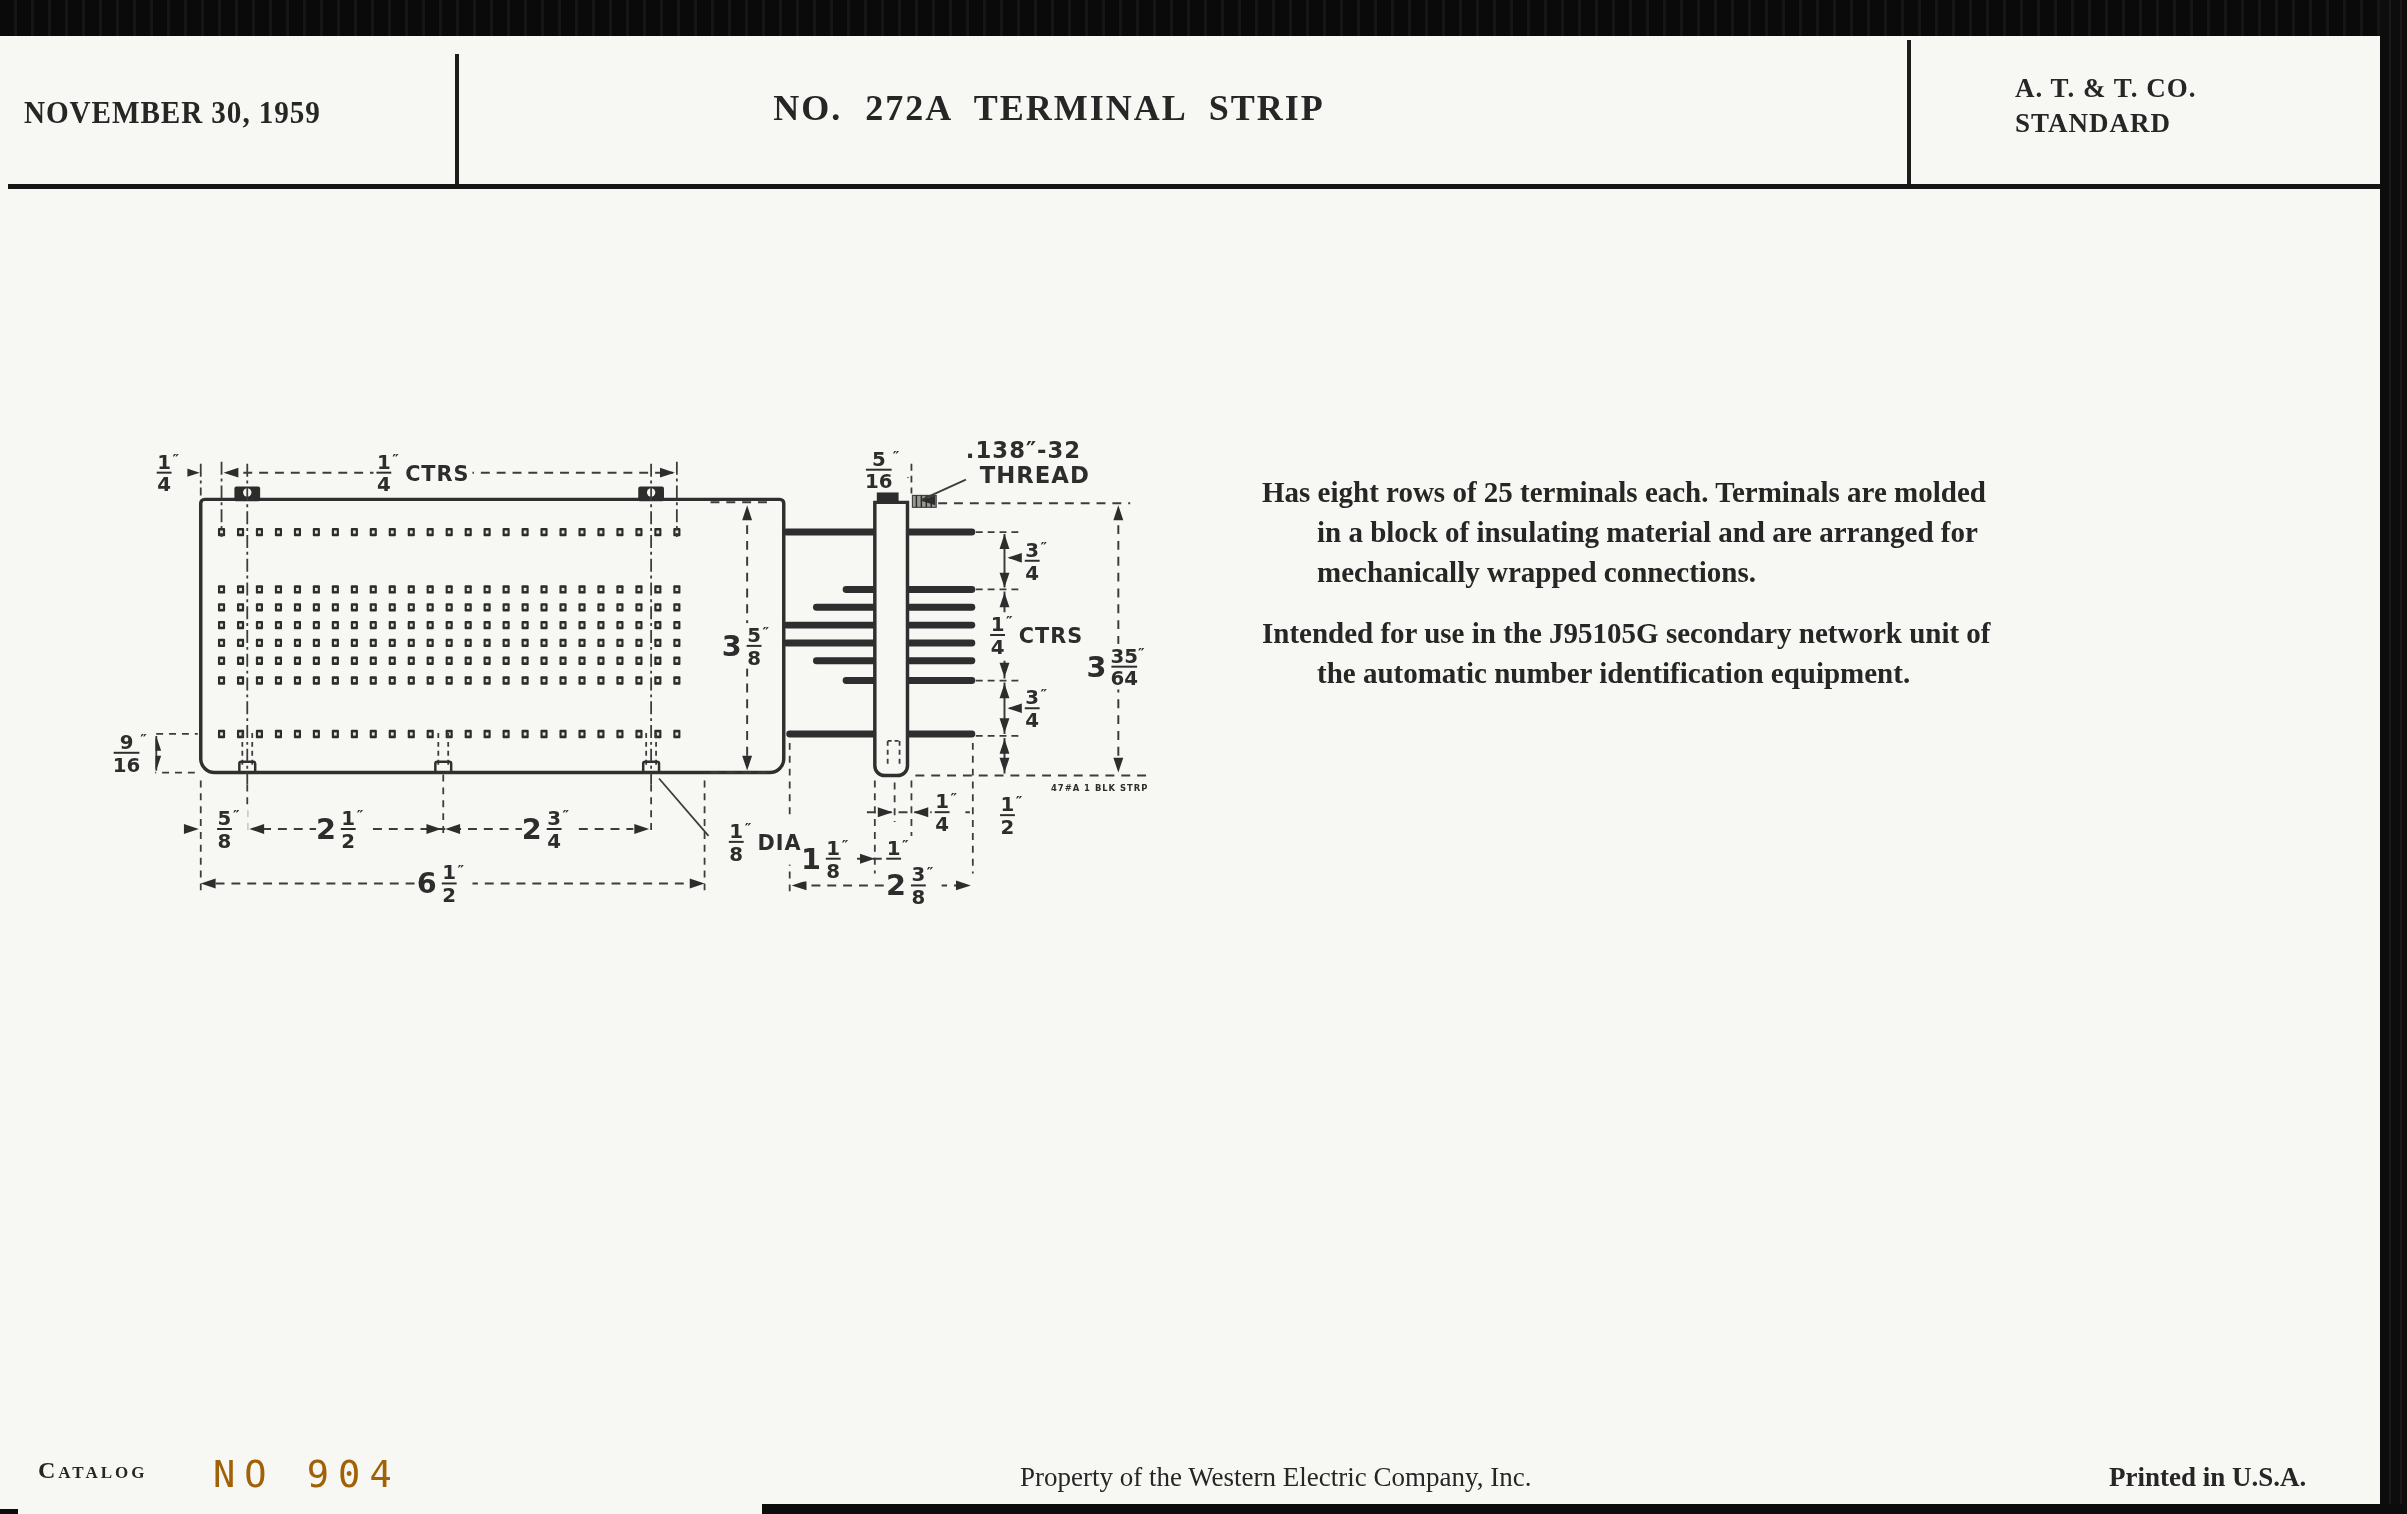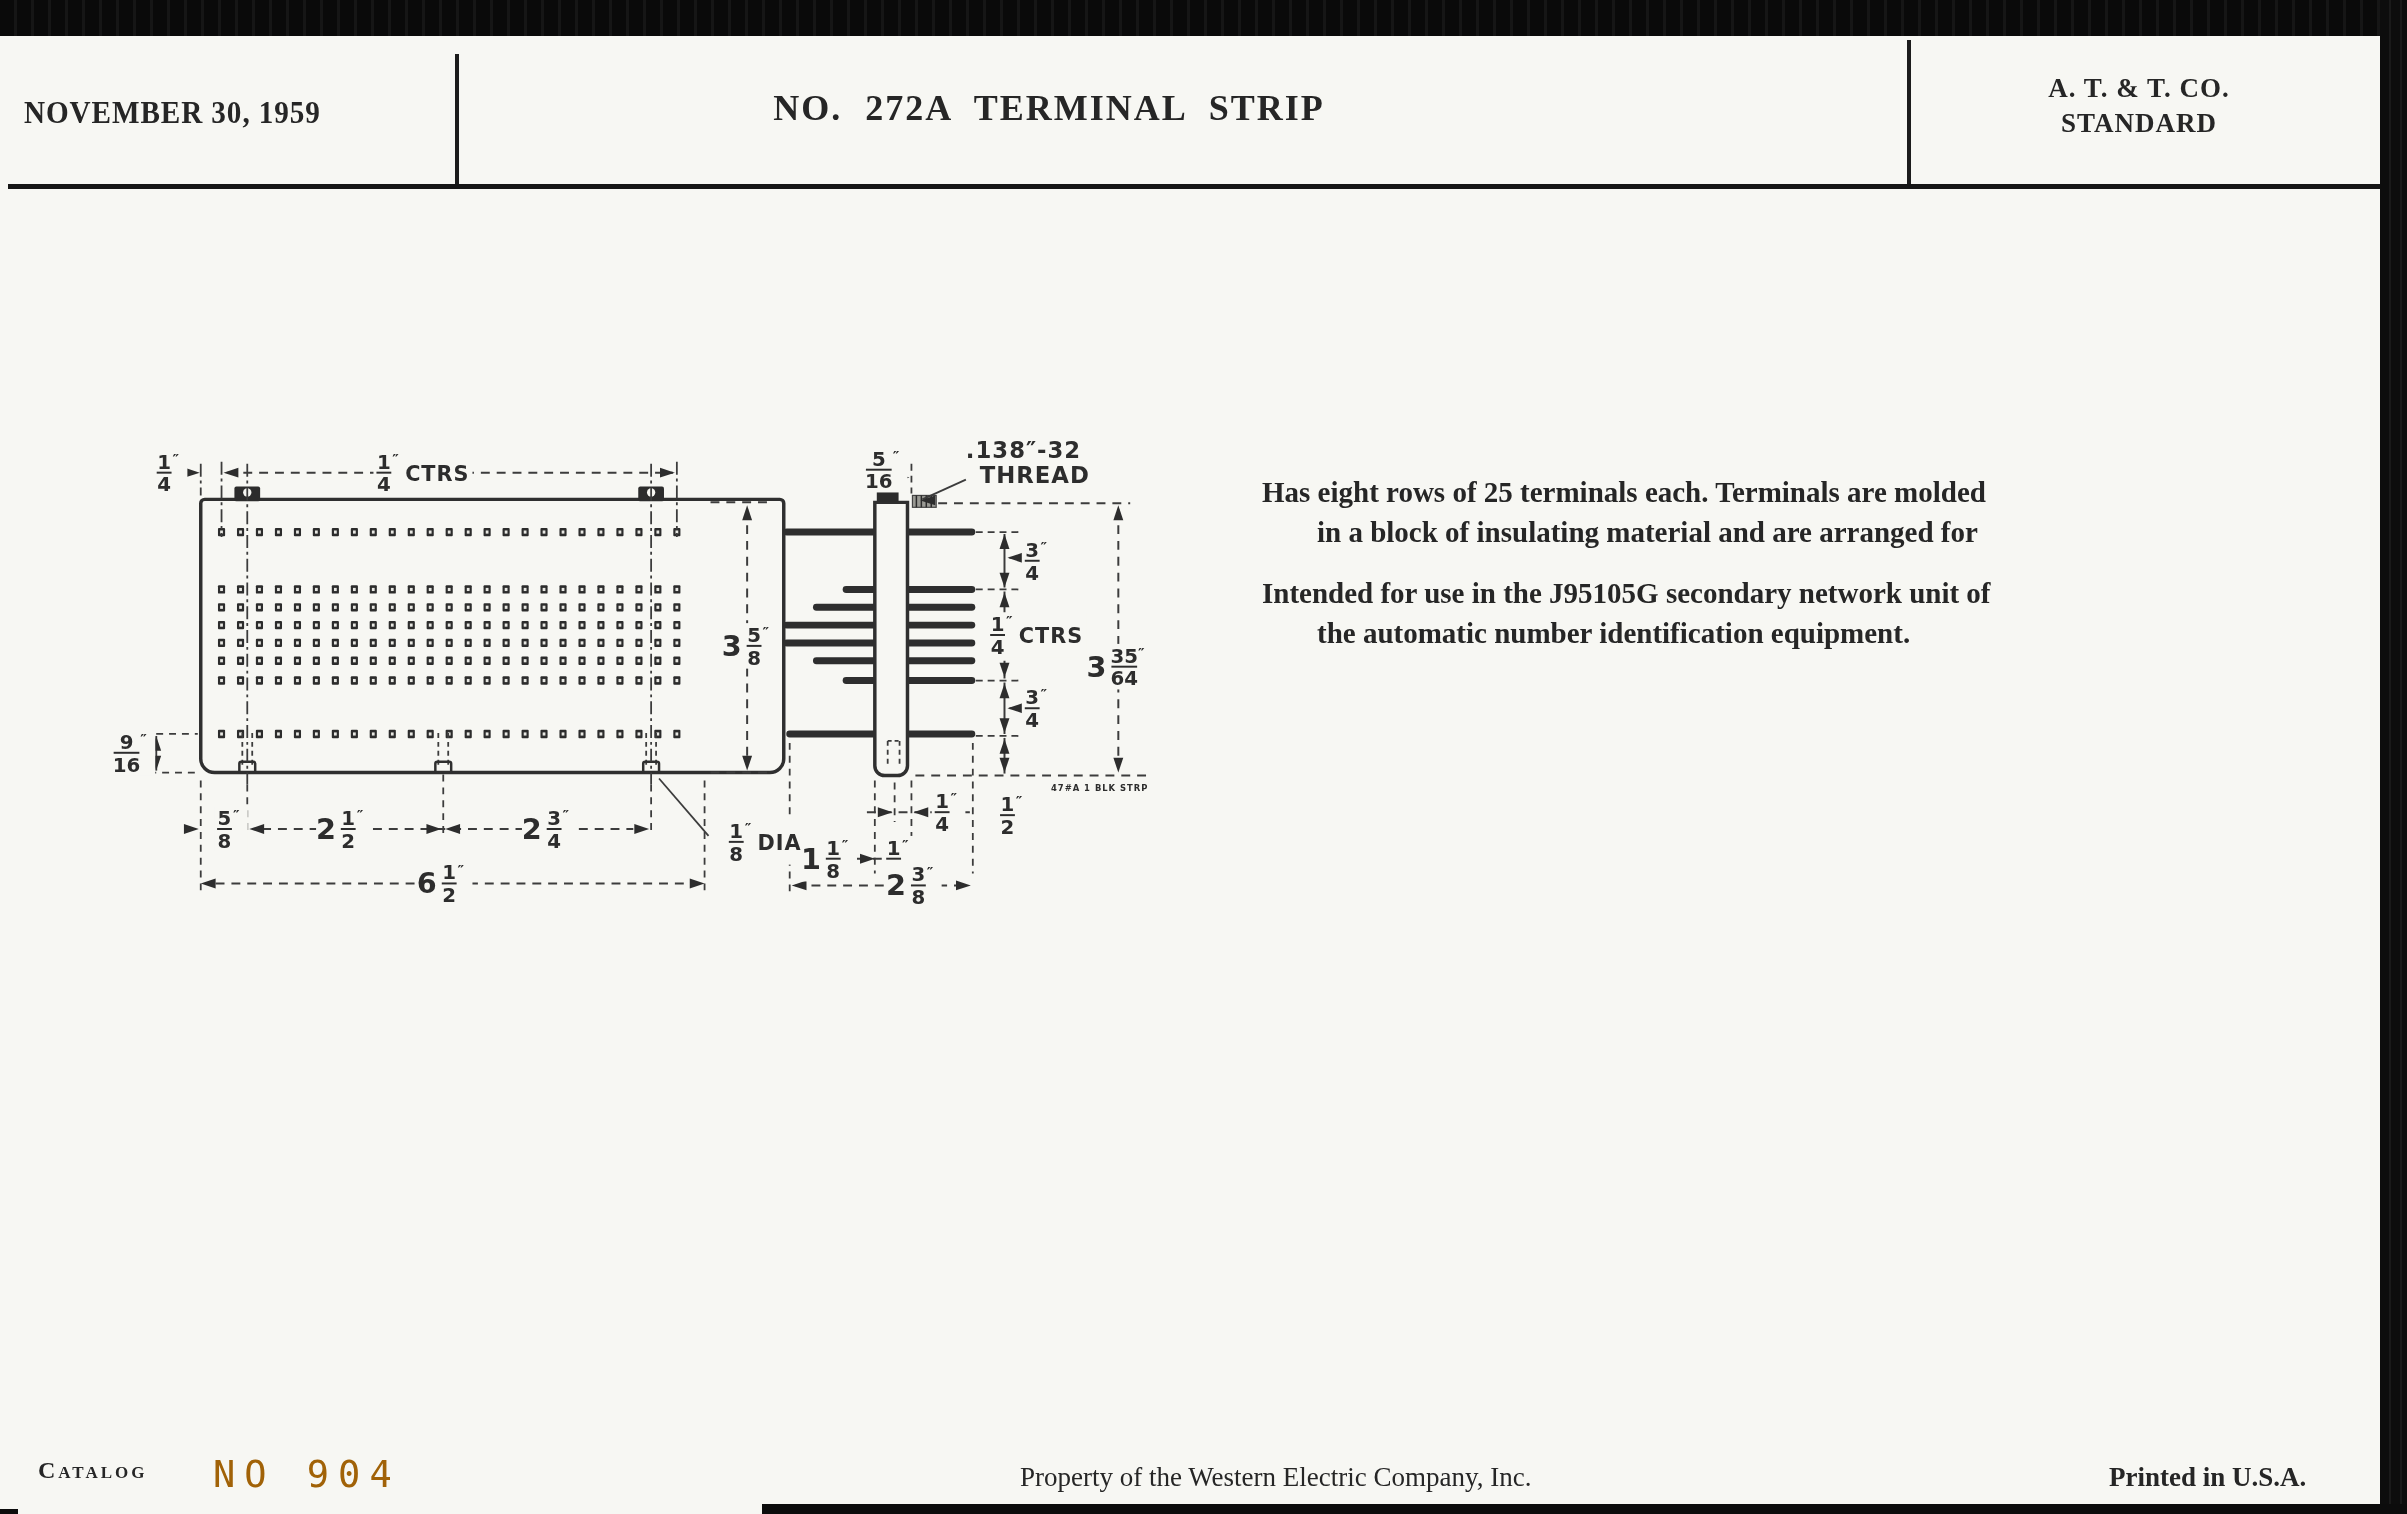--- a/index.html
+++ b/index.html
@@ -13,21 +13,21 @@
   #bottom-strip{left:762px;top:1504px;width:1645px;height:11px;}
   #bottom-nub{left:0;top:1509px;width:18px;height:6px;}
   #header-rule{position:absolute;left:8px;top:184px;width:2372px;height:5px;background:#161616;}
   .vdiv{position:absolute;width:4px;background:#1c1c1c;}
   #divider-left{left:455px;top:54px;height:130px;}
   #divider-right{left:1907px;top:40px;height:145px;}
   #header-date{position:absolute;left:24px;top:95px;font-size:31px;font-weight:bold;
     letter-spacing:1px;transform:scaleX(.94);transform-origin:left;white-space:nowrap;}
   #header-title{position:absolute;left:752px;top:87px;width:594px;text-align:center;
     font-size:36px;font-weight:bold;letter-spacing:2px;word-spacing:12px;white-space:nowrap;}
-  #header-org{position:absolute;left:2015px;top:71px;width:248px;text-align:center;
+  #header-org{position:absolute;left:2015px;top:71px;width:248px;text-align:left;
     font-size:27px;font-weight:bold;line-height:35px;letter-spacing:1px;}
   #description{position:absolute;left:1262px;top:472px;width:1010px;
     font-size:29px;font-weight:bold;line-height:40px;}
   #description .para{margin:0 0 21px 0;}
   #description .ln{white-space:nowrap;}
   #description .ind{padding-left:55px;}
   #drawing-wrap{position:absolute;left:79px;top:426px;width:1168px;height:515px;}
   #footer-catalog{position:absolute;left:38px;top:1457px;font-size:24px;font-weight:bold;
     font-variant:small-caps;letter-spacing:3px;}
   #footer-number{position:absolute;left:213px;top:1453px;font-family:"DejaVu Sans Mono",monospace;
@@ -681,20 +681,21 @@
         <text x="896" y="32" font-size="23" text-anchor="start" font-family="DejaVu Sans, sans-serif" font-weight="bold" fill="#2d2d2d" letter-spacing="1">.138″-32</text>
         <text x="910" y="57" font-size="23" text-anchor="start" font-family="DejaVu Sans, sans-serif" font-weight="bold" fill="#2d2d2d" letter-spacing="1">THREAD</text>
         <text x="982" y="369" font-size="8.5" text-anchor="start" font-family="DejaVu Sans, sans-serif" font-weight="bold" fill="#2d2d2d" letter-spacing="1">47#A 1 BLK STRP</text>
       </svg>
   </div>
 
   <div id="description">
       <div class="para">
         <div class="ln">Has eight rows of 25 terminals each. Terminals are molded</div>
         <div class="ln ind">in a block of insulating material and are arranged for</div>
+        <div class="ln ind">mechanically wrapped connections.</div>
       </div>
       <div class="para">
         <div class="ln">Intended for use in the J95105G secondary network unit of</div>
         <div class="ln ind">the automatic number identification equipment.</div>
       </div>
     </div>
 
   <div id="footer-catalog">Catalog</div>
   <div id="footer-number">NO 904</div>
   <div id="footer-property">Property of the Western Electric Company, Inc.</div>

